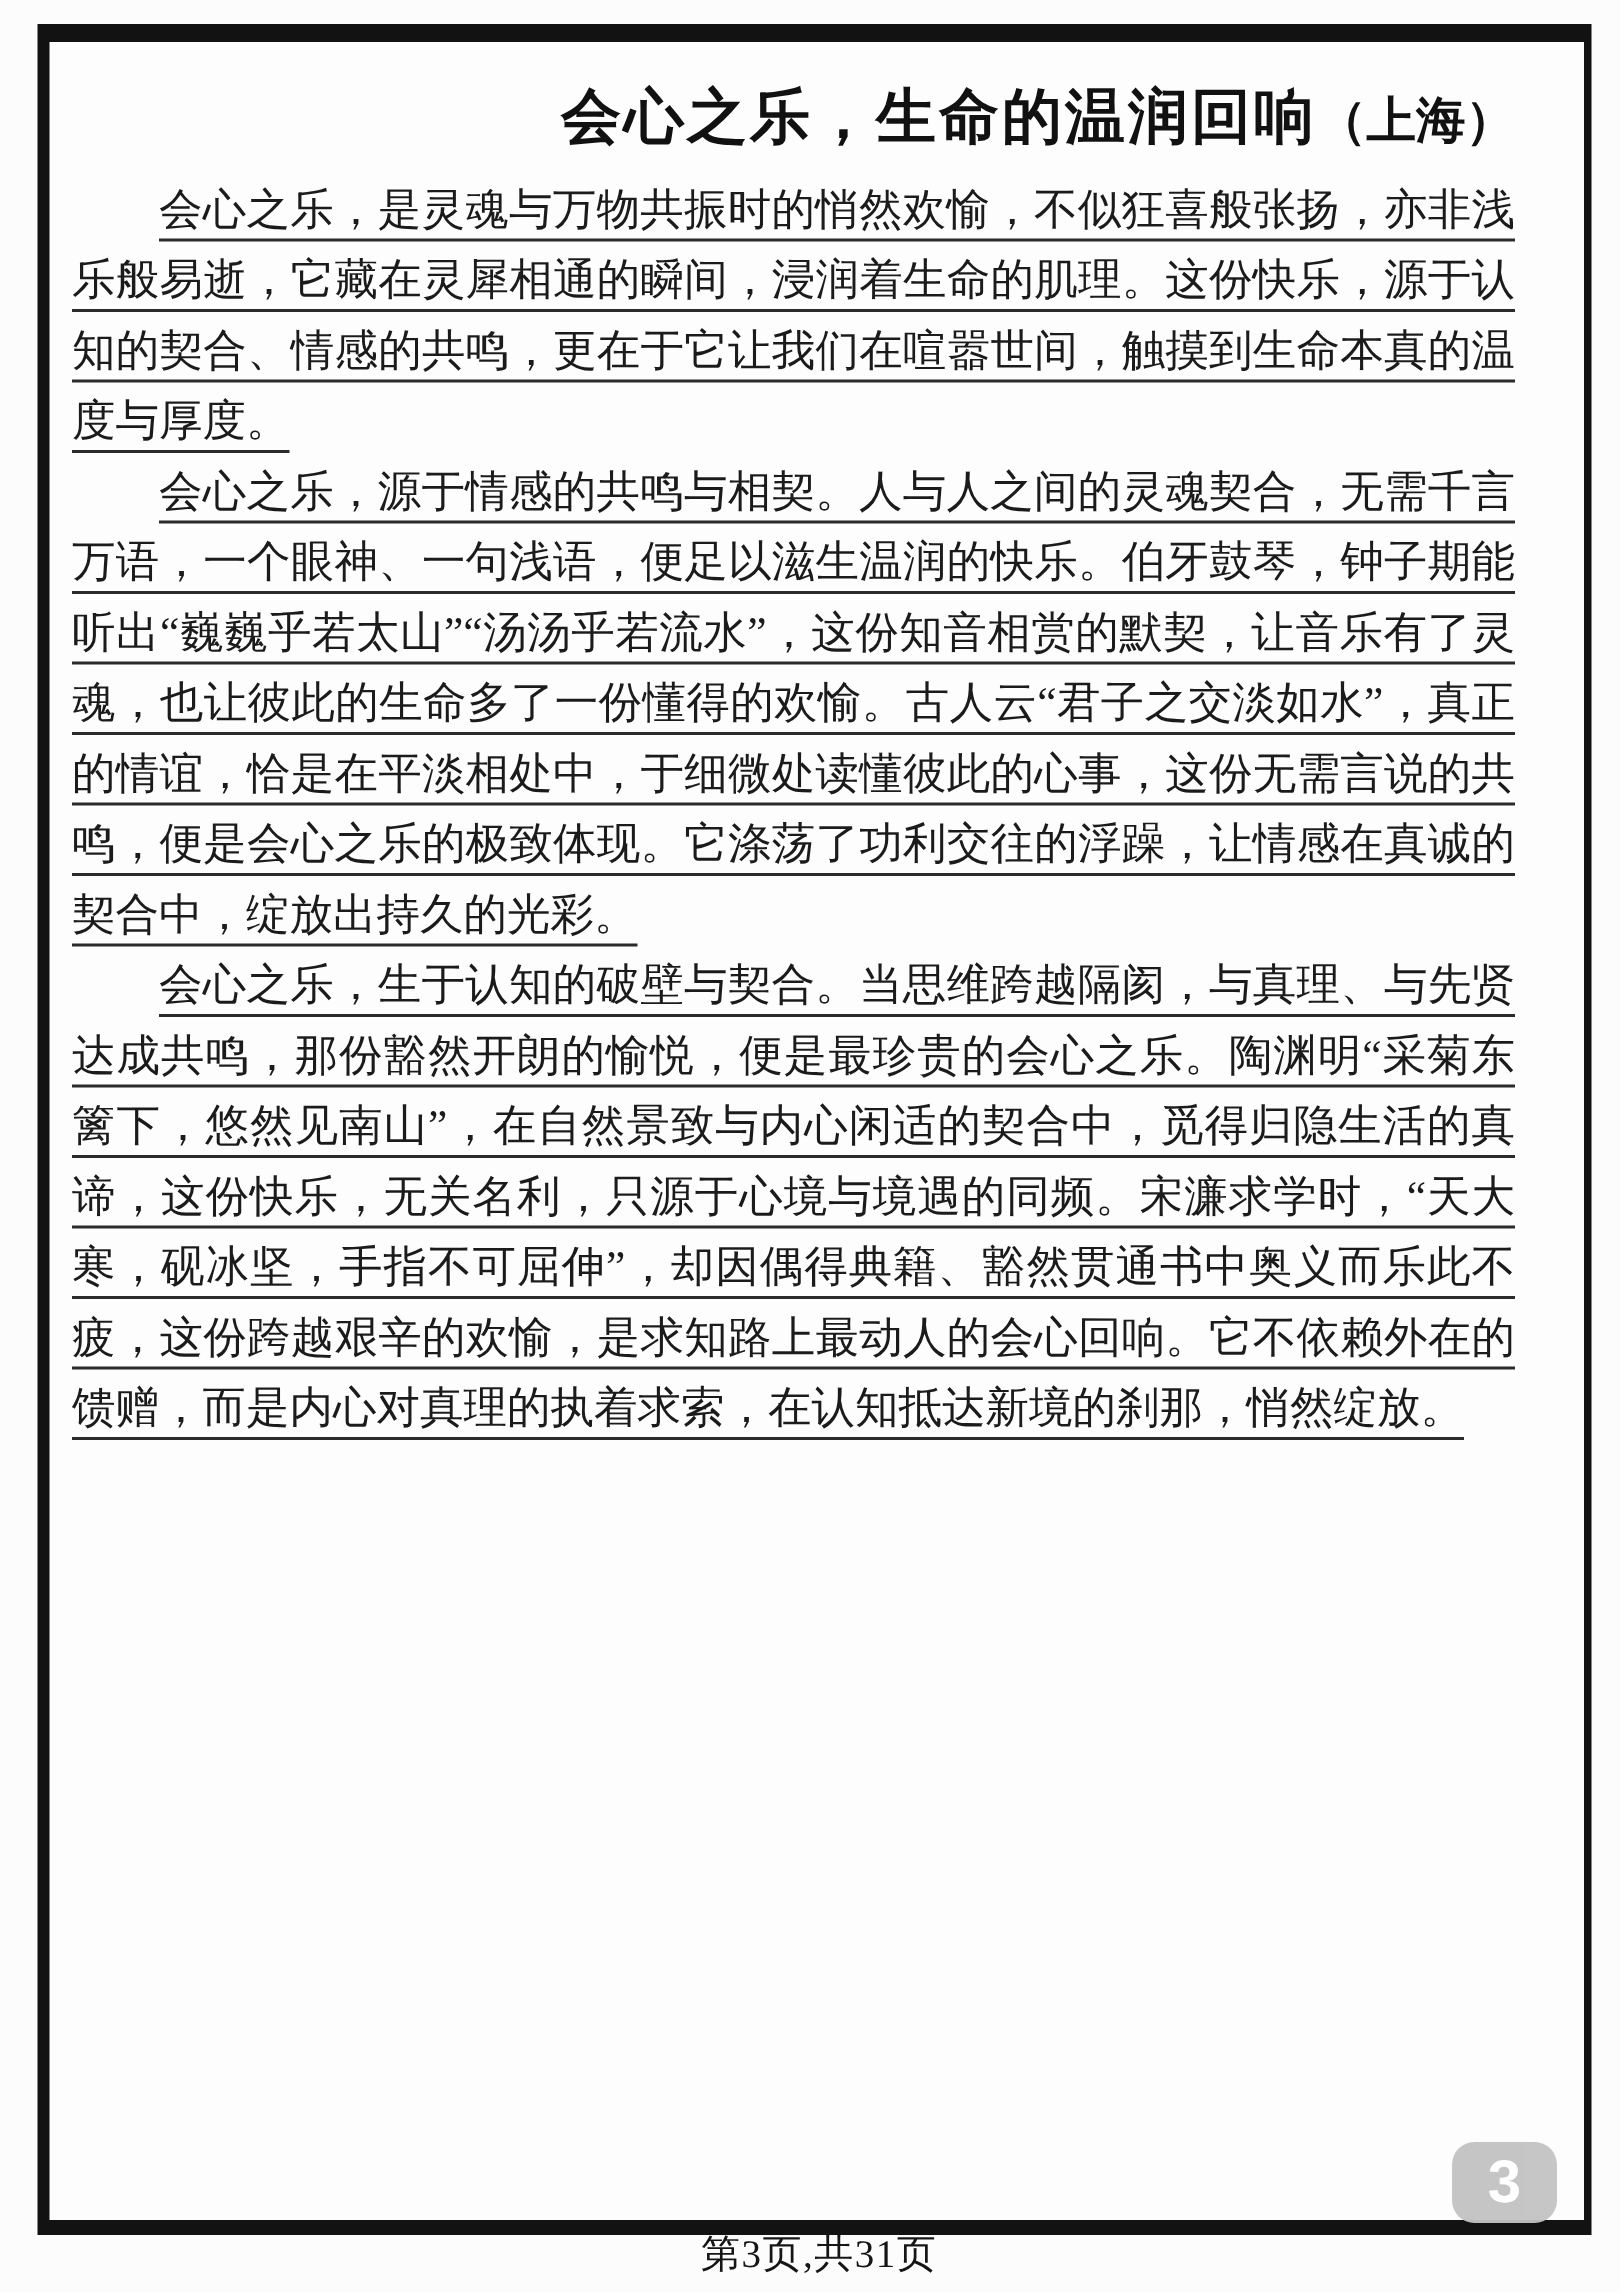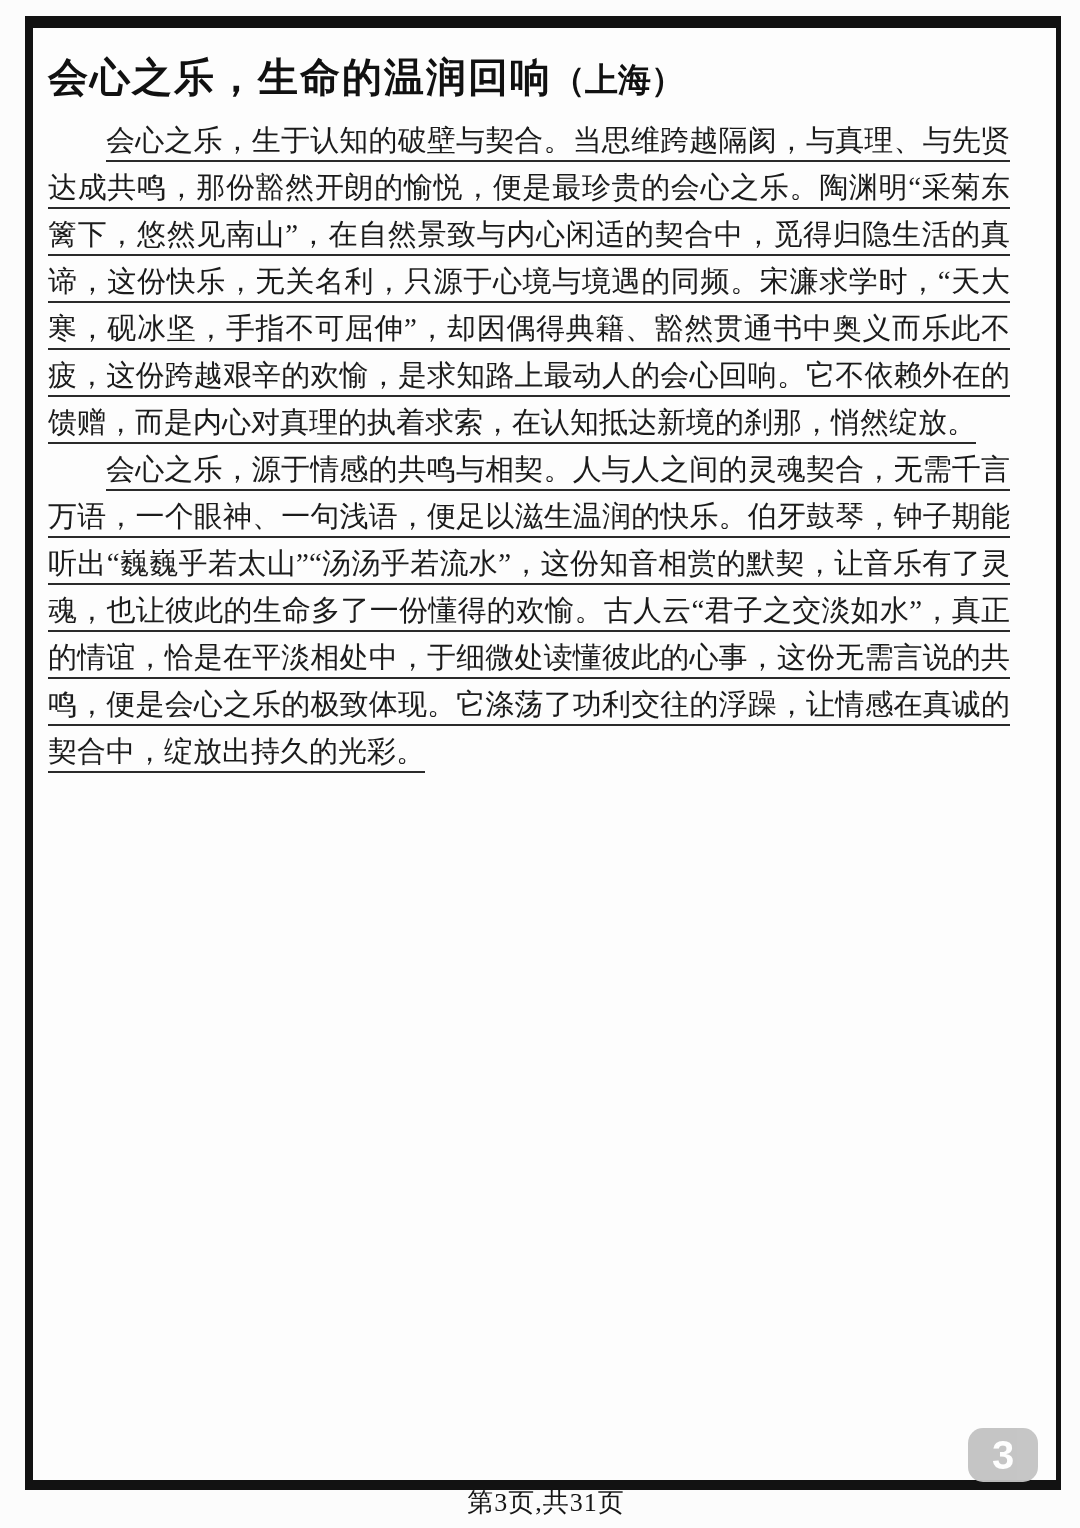--- a/index.html
+++ b/index.html
@@ -19,21 +19,21 @@
     height: 1474px;
     box-sizing: border-box;
     border-style: solid;
     border-color: #121212;
     border-width: 12px 5px 10px 8px;
     padding: 8px 46px 0 15px;
     background: #fdfdfd;
   }
   .title {
     margin: 14px 0 12px 0;
-    text-align: left;
+    text-align: right;
     font-size: 40px;
     font-weight: bold;
     letter-spacing: 2px;
     color: #111111;
     white-space: nowrap;
   }
   .title .suffix {
     font-size: 33px;
     font-weight: 600;
     letter-spacing: 0;
@@ -78,18 +78,19 @@
     color: #151515;
     letter-spacing: 1px;
   }
 </style>
 </head>
 <body>
 
 <div class="page">
   <div class="frame">
     <h1 class="title"><span>会心之乐，生命的温润回响</span><span class="suffix">（上海）</span></h1>
+    <p class="body">会心之乐，是灵魂与万物共振时的悄然欢愉，不似狂喜般张扬，亦非浅乐般易逝，它藏在灵犀相通的瞬间，浸润着生命的肌理。这份快乐，源于认知的契合、情感的共鸣，更在于它让我们在喧嚣世间，触摸到生命本真的温度与厚度。</p>
+    <p class="body">会心之乐，源于情感的共鸣与相契。人与人之间的灵魂契合，无需千言万语，一个眼神、一句浅语，便足以滋生温润的快乐。伯牙鼓琴，钟子期能听出“巍巍乎若太山”“汤汤乎若流水”，这份知音相赏的默契，让音乐有了灵魂，也让彼此的生命多了一份懂得的欢愉。古人云“君子之交淡如水”，真正的情谊，恰是在平淡相处中，于细微处读懂彼此的心事，这份无需言说的共鸣，便是会心之乐的极致体现。它涤荡了功利交往的浮躁，让情感在真诚的契合中，绽放出持久的光彩。</p>
     <p class="body">会心之乐，生于认知的破壁与契合。当思维跨越隔阂，与真理、与先贤达成共鸣，那份豁然开朗的愉悦，便是最珍贵的会心之乐。陶渊明“采菊东篱下，悠然见南山”，在自然景致与内心闲适的契合中，觅得归隐生活的真谛，这份快乐，无关名利，只源于心境与境遇的同频。宋濂求学时，“天大寒，砚冰坚，手指不可屈伸”，却因偶得典籍、豁然贯通书中奥义而乐此不疲，这份跨越艰辛的欢愉，是求知路上最动人的会心回响。它不依赖外在的馈赠，而是内心对真理的执着求索，在认知抵达新境的刹那，悄然绽放。</p>
-    <p class="body">会心之乐，源于情感的共鸣与相契。人与人之间的灵魂契合，无需千言万语，一个眼神、一句浅语，便足以滋生温润的快乐。伯牙鼓琴，钟子期能听出“巍巍乎若太山”“汤汤乎若流水”，这份知音相赏的默契，让音乐有了灵魂，也让彼此的生命多了一份懂得的欢愉。古人云“君子之交淡如水”，真正的情谊，恰是在平淡相处中，于细微处读懂彼此的心事，这份无需言说的共鸣，便是会心之乐的极致体现。它涤荡了功利交往的浮躁，让情感在真诚的契合中，绽放出持久的光彩。</p>
   </div>
   <div class="badge">3</div>
   <div class="footer">第3页,共31页</div>
 </div>
 
 </body></html>

